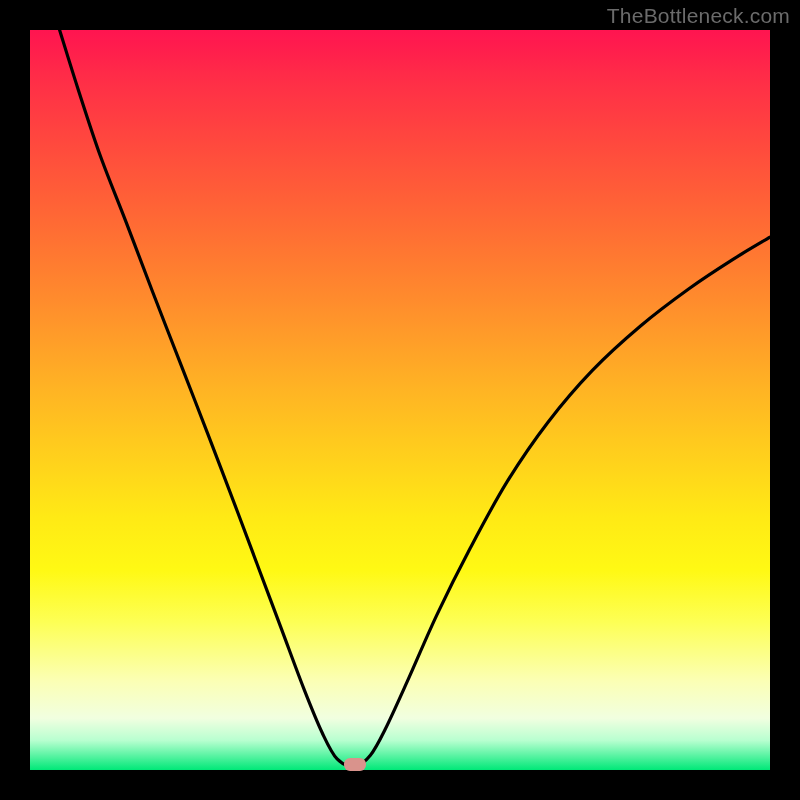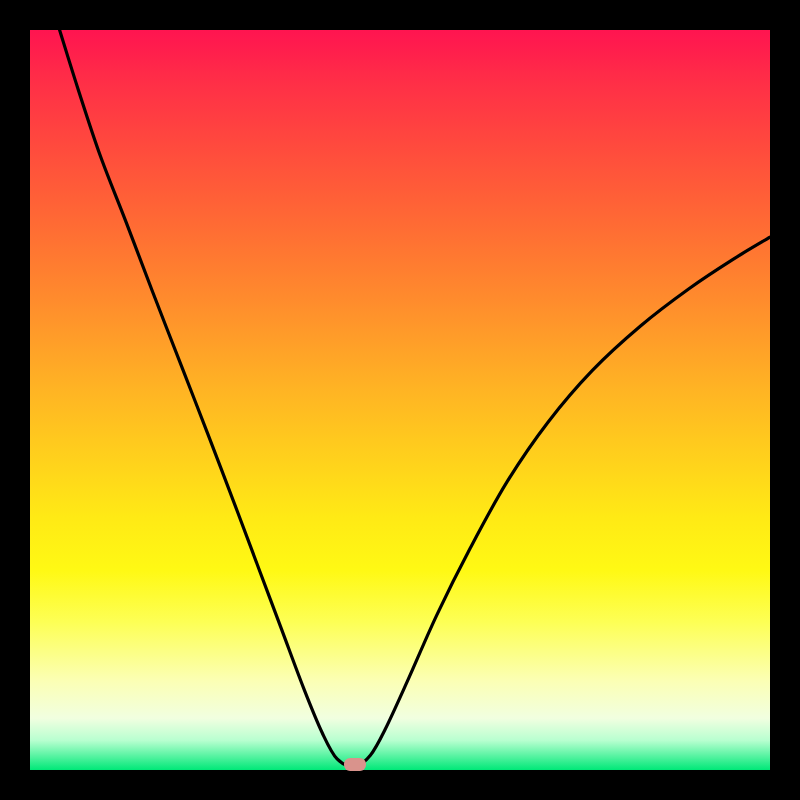--- a/index.html
+++ b/index.html
@@ -68,13 +68,14 @@
 </head>
 <body>
 
 <div class="stage">
   <div class="plot">
     <svg class="curve" viewBox="0 0 740 740" preserveAspectRatio="none">
       <path fill="none" stroke="#000000" stroke-width="3.2" stroke-linejoin="round" stroke-linecap="round" d="M 29.60 0.00 C 32.68 9.87, 41.32 38.23, 48.10 59.20 C 54.88 80.17, 62.28 103.60, 70.30 125.80 C 78.32 148.00, 87.57 169.95, 96.20 192.40 C 104.83 214.85, 112.85 236.43, 122.10 260.48 C 131.35 284.53, 142.45 312.90, 151.70 336.70 C 160.95 360.50, 168.35 379.25, 177.60 403.30 C 186.85 427.35, 198.57 458.18, 207.20 481.00 C 215.83 503.82, 222.00 520.47, 229.40 540.20 C 236.80 559.93, 244.20 579.67, 251.60 599.40 C 259.00 619.13, 267.02 641.33, 273.80 658.60 C 280.58 675.87, 286.75 691.28, 292.30 703.00 C 297.85 714.72, 301.67 723.35, 307.10 728.90 C 312.53 734.45, 319.31 736.92, 324.86 736.30 C 330.41 735.68, 335.34 731.37, 340.40 725.20 C 345.46 719.03, 349.03 711.63, 355.20 699.30 C 361.37 686.97, 368.77 670.32, 377.40 651.20 C 386.03 632.08, 396.52 606.80, 407.00 584.60 C 417.48 562.40, 428.58 540.20, 440.30 518.00 C 452.02 495.80, 464.35 472.37, 477.30 451.40 C 490.25 430.43, 503.82 410.70, 518.00 392.20 C 532.18 373.70, 546.98 356.43, 562.40 340.40 C 577.82 324.37, 594.47 309.57, 610.50 296.00 C 626.53 282.43, 643.18 270.10, 658.60 259.00 C 674.02 247.90, 689.43 238.03, 703.00 229.40 C 716.57 220.77, 733.83 210.90, 740.00 207.20"></path>
     </svg>
     <div class="marker" style="left: 313.86px; top: 728.3px; background: rgb(217, 147, 140);"></div>
   </div>
+  <div class="watermark">TheBottleneck.com</div>
 </div>
 
 </body></html>

